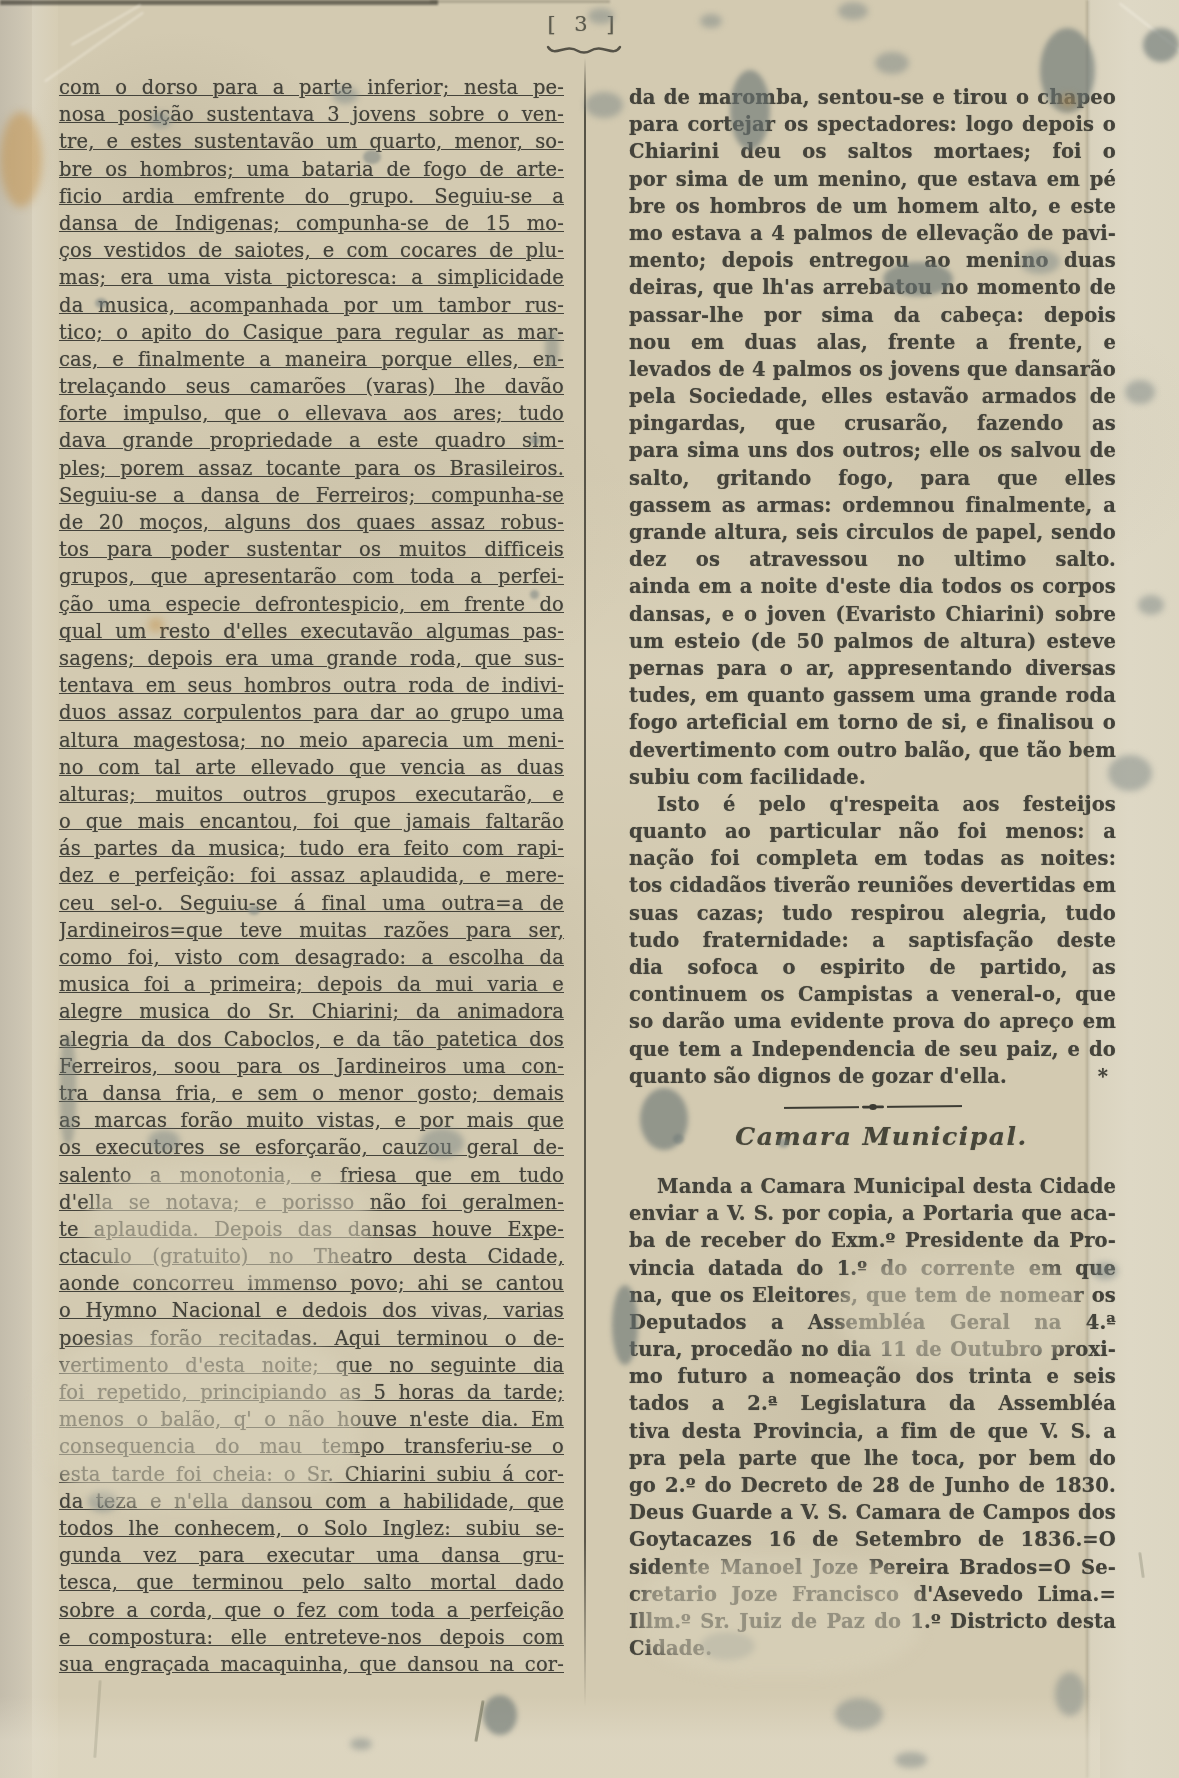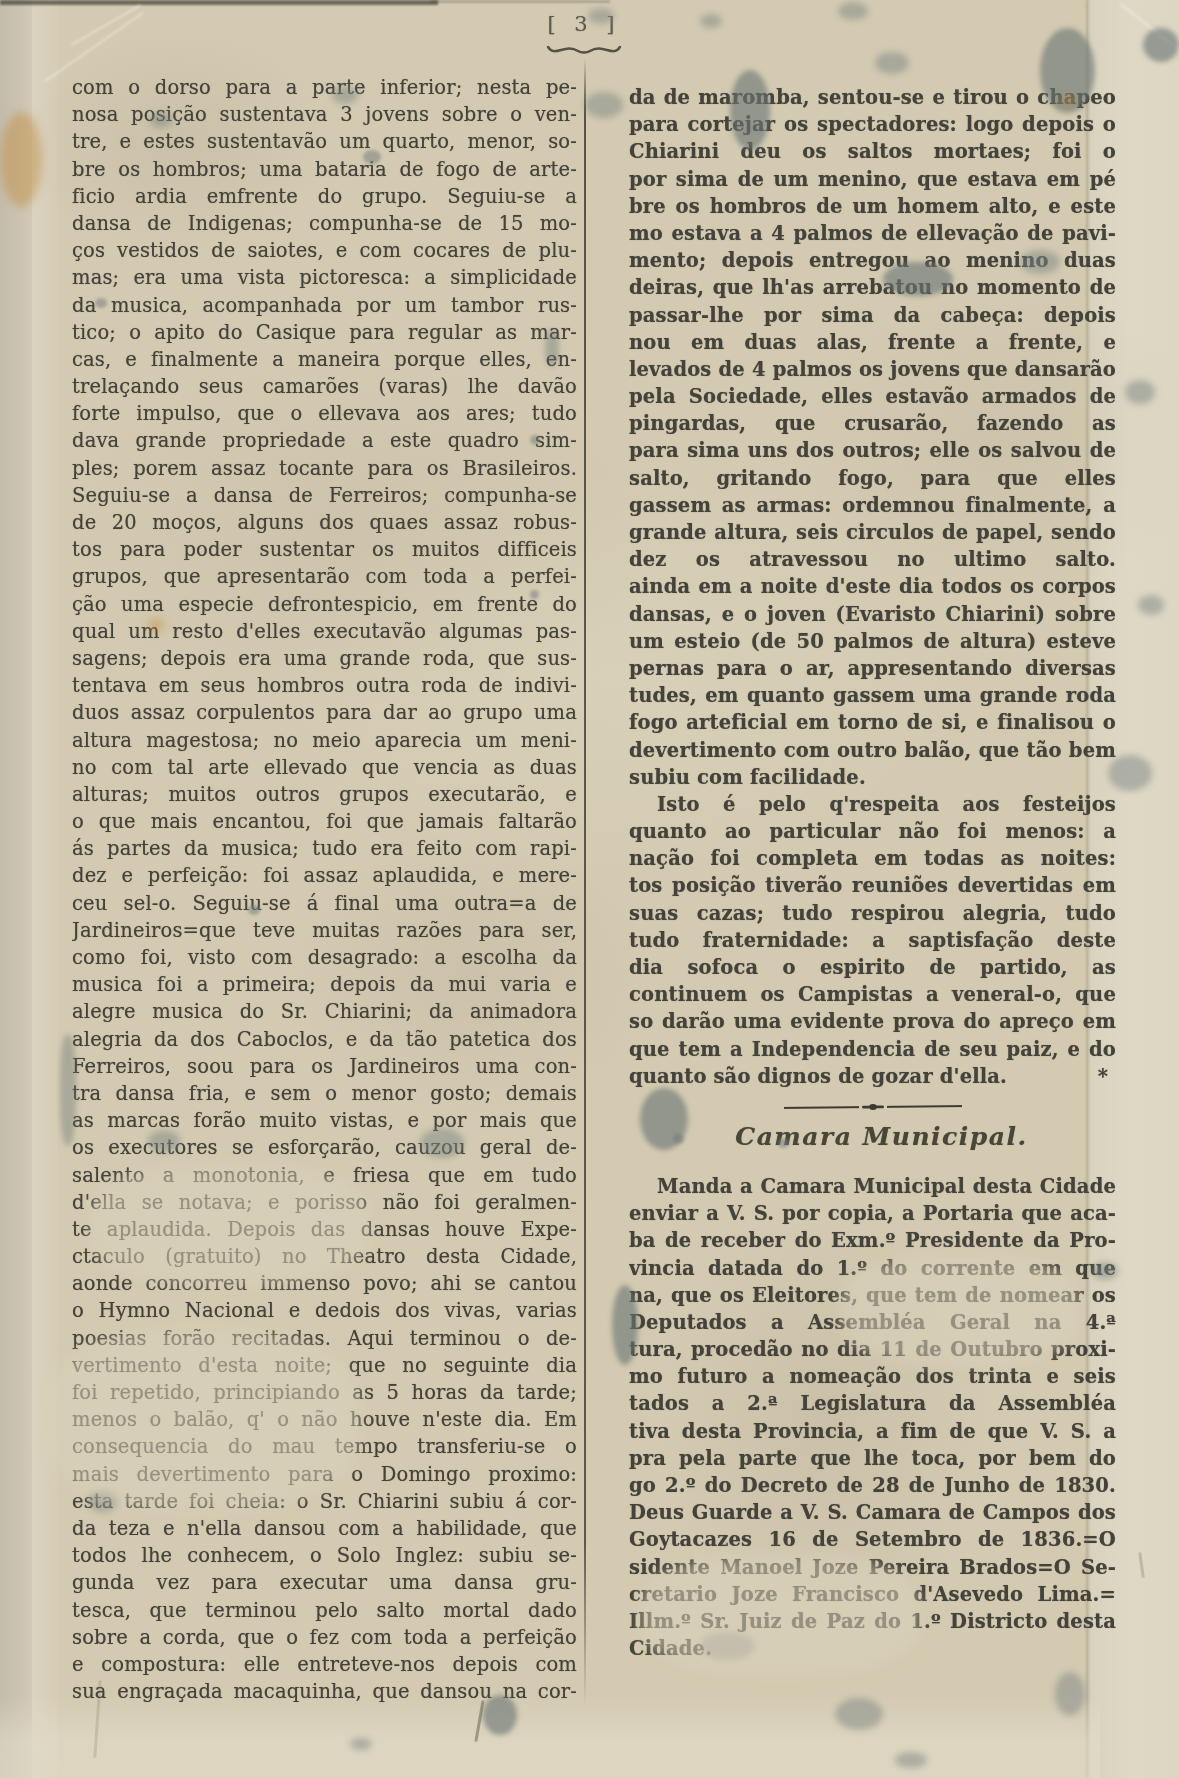--- a/index.html
+++ b/index.html
@@ -27,21 +27,21 @@
   .texture{position:absolute;inset:0;pointer-events:none;background:
     radial-gradient(220px 160px at 15% 8%,rgba(120,110,85,0.10),transparent 70%),
     radial-gradient(300px 220px at 85% 25%,rgba(125,115,90,0.08),transparent 70%),
     radial-gradient(260px 200px at 40% 55%,rgba(120,110,85,0.09),transparent 70%),
     radial-gradient(240px 300px at 70% 80%,rgba(120,110,85,0.10),transparent 70%),
     radial-gradient(420px 260px at 30% 30%,rgba(118,108,84,0.07),transparent 70%),
     radial-gradient(500px 300px at 52% 38%,rgba(255,250,235,0.12),transparent 70%);}
   
   .col{position:absolute;color:#44433b;font-size:19.5px;
     text-shadow:0 0 0.9px rgba(68,66,56,0.6);letter-spacing:0.15px;}
-  .col-left{left:72px;top:74px;width:505px;}
+  .col-left{left:59px;top:74px;width:505px;text-decoration:underline;}
   .col-right{left:629px;top:84px;width:487px;font-weight:bold;}
   .tline{line-height:27.2px;height:27.2px;overflow:hidden;
     text-align:justify;text-align-last:justify;}
   .tline.indent{padding-left:28px;}
   .tline.flush{text-align-last:left;}
   .para{position:relative;}
   .star{position:absolute;right:8px;bottom:0;line-height:27.2px;}
   .vrule{position:absolute;left:584px;top:58px;width:2px;height:1648px;
     background:linear-gradient(180deg,rgba(45,44,36,0) 0,rgba(45,44,36,0.75) 3%,rgba(45,44,36,0.72) 90%,rgba(45,44,36,0) 100%);
     filter:blur(0.3px);}
@@ -139,21 +139,20 @@
         <div class="tline">d'ella se notava; e porisso não foi geralmen-</div>
         <div class="tline">te aplaudida.  Depois das dansas houve Expe-</div>
         <div class="tline">ctaculo (gratuito) no Theatro desta Cidade,</div>
         <div class="tline">aonde concorreu immenso povo; ahi se cantou</div>
         <div class="tline">o Hymno Nacional e dedois dos vivas, varias</div>
         <div class="tline">poesias forão recitadas.  Aqui terminou o de-</div>
         <div class="tline">vertimento d'esta noite; que no seguinte dia</div>
         <div class="tline">foi repetido, principiando as 5 horas da tarde;</div>
         <div class="tline">menos o balão, q' o não houve n'este dia. Em</div>
         <div class="tline">consequencia do mau tempo transferiu-se o</div>
-        <div class="tline">mais devertimento para o Domingo proximo:</div>
         <div class="tline">esta tarde foi cheia: o Sr. Chiarini subiu á cor-</div>
         <div class="tline">da teza e n'ella dansou com a habilidade, que</div>
         <div class="tline">todos lhe conhecem, o Solo Inglez: subiu se-</div>
         <div class="tline">gunda vez para executar uma dansa gru-</div>
         <div class="tline">tesca, que terminou pelo salto mortal dado</div>
         <div class="tline">sobre a corda, que o fez com toda a perfeição</div>
         <div class="tline">e compostura: elle entreteve-nos depois com</div>
         <div class="tline">sua engraçada macaquinha, que dansou na cor-</div>
       </div>
   </div>
@@ -184,21 +183,21 @@
         <div class="tline">pernas para o ar, appresentando diversas ati-</div>
         <div class="tline">tudes, em quanto gassem uma grande roda de</div>
         <div class="tline">fogo arteficial em torno de si, e finalisou o</div>
         <div class="tline">devertimento com outro balão, que tão bem</div>
         <div class="tline flush">subiu com facilidade.</div>
       </div>
     <div class="para">
       <div class="tline indent">Isto é pelo q'respeita aos festeijos publicos,</div>
         <div class="tline">quanto ao particular não foi menos: a illumi-</div>
         <div class="tline">nação foi completa em todas as noites: mui-</div>
-        <div class="tline">tos posição tiverão reuniões devertidas em</div>
+        <div class="tline">tos cidadãos tiverão reuniões devertidas em</div>
         <div class="tline">suas cazas; tudo respirou alegria, tudo união,</div>
         <div class="tline">tudo fraternidade: a saptisfação deste grande</div>
         <div class="tline">dia sofoca o espirito de partido, as antecipa-</div>
         <div class="tline">continuem os Campistas a veneral-o, que n'is-</div>
         <div class="tline">so darão uma evidente prova do apreço em</div>
         <div class="tline">que tem a Independencia de seu paiz, e do</div>
         <div class="tline flush">quanto são dignos de gozar d'ella.</div>
         <span class="star">*</span>
     </div>
     <div class="divider">

